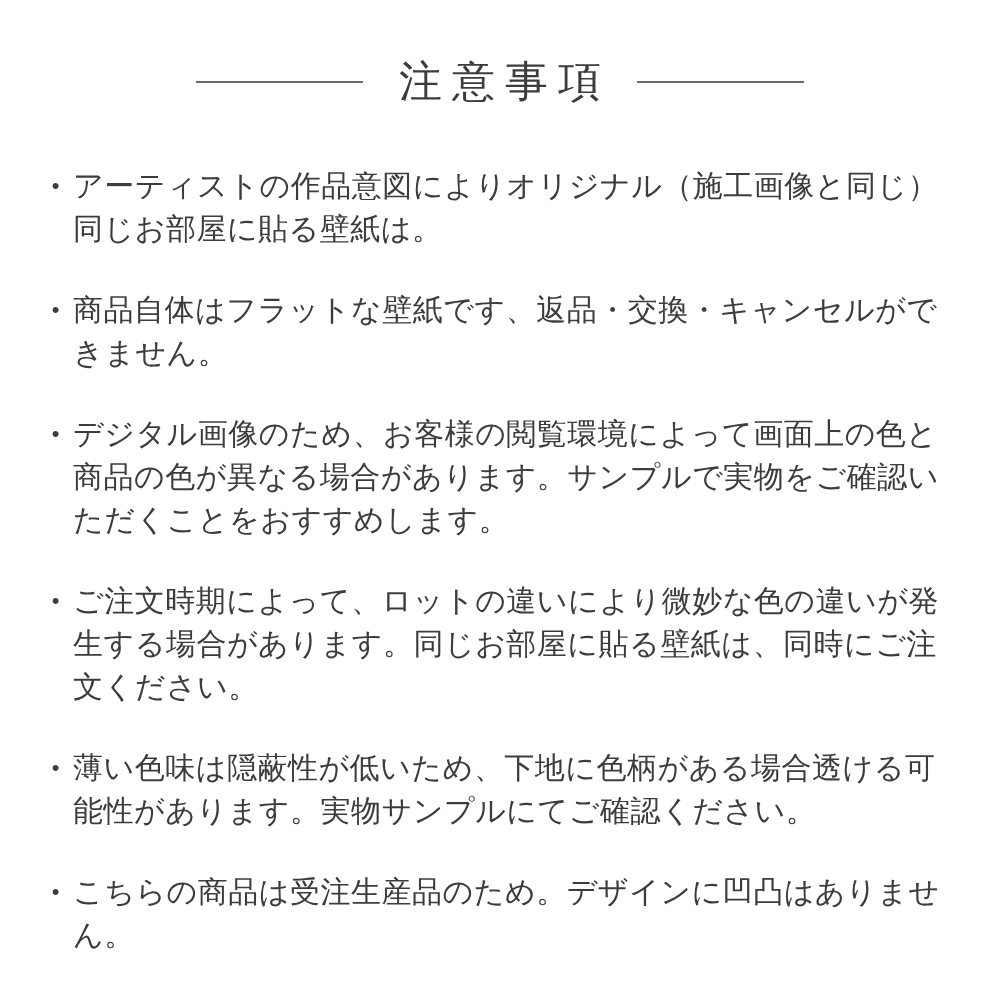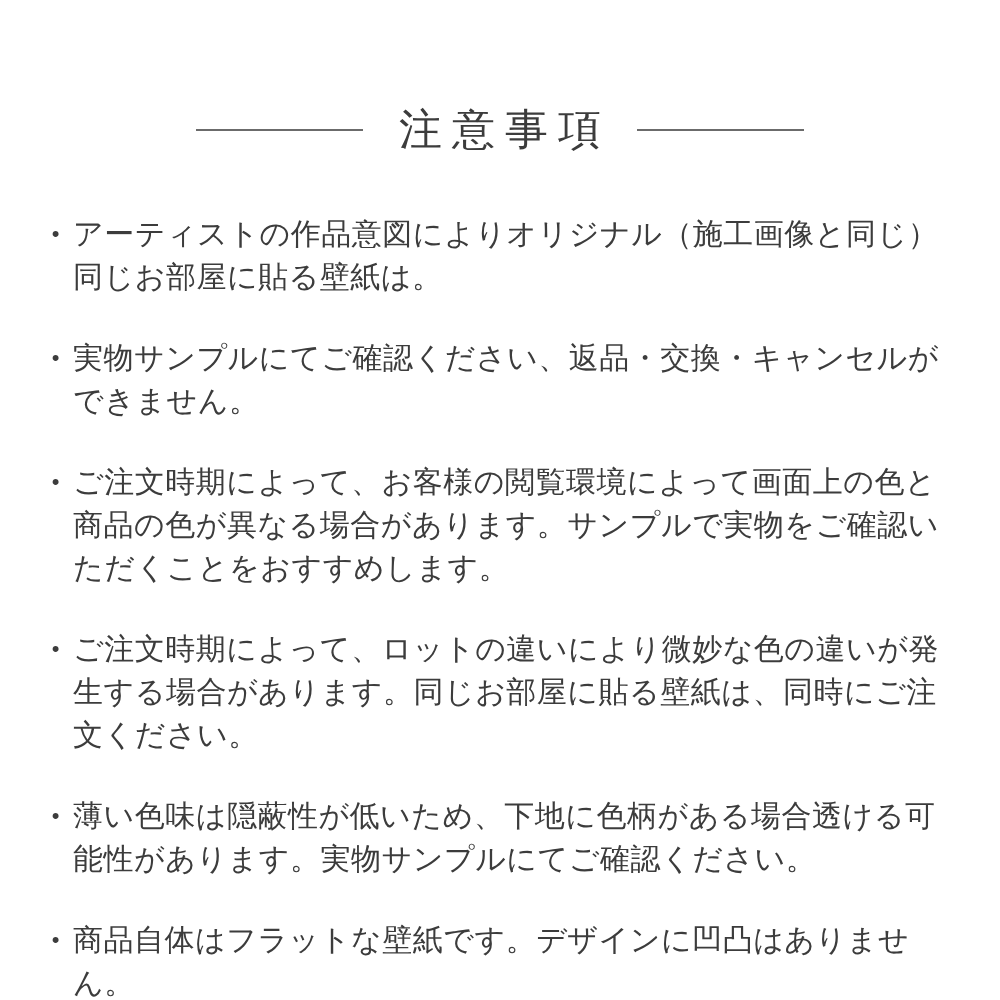--- a/index.html
+++ b/index.html
@@ -19,21 +19,21 @@
     font-family:"Liberation Sans","DejaVu Sans",sans-serif;
     color:var(--text-color);
   }
   .page{
     width:1000px;
     height:1000px;
     box-sizing:border-box;
   }
   
   .title-row{
-    margin-top:108px;
+    margin-top:60px;
     display:flex;
     align-items:center;
     justify-content:center;
     gap:36px;
   }
   .title-rule{
     width:167px;
     height:2px;
     background:var(--rule-color);
     flex:none;
@@ -92,33 +92,33 @@
     <span class="title-rule"></span>
   </header>
 
   <ul class="notice-list">
     <li class="notice-item">
       <span class="bullet">•</span>
       <span class="notice-text">アーティストの作品意図によりオリジナル（施工画像と同じ）同じお部屋に貼る壁紙は。</span>
     </li>
     <li class="notice-item">
       <span class="bullet">•</span>
-      <span class="notice-text">実物サンプルにてご確認ください、返品・交換・キャンセルができません。</span>
+      <span class="notice-text">商品自体はフラットな壁紙です、返品・交換・キャンセルができません。</span>
     </li>
     <li class="notice-item">
       <span class="bullet">•</span>
-      <span class="notice-text">ご注文時期によって、お客様の閲覧環境によって画面上の色と商品の色が異なる場合があります。サンプルで実物をご確認いただくことをおすすめします。</span>
+      <span class="notice-text">デジタル画像のため、お客様の閲覧環境によって画面上の色と商品の色が異なる場合があります。サンプルで実物をご確認いただくことをおすすめします。</span>
     </li>
     <li class="notice-item">
       <span class="bullet">•</span>
       <span class="notice-text">ご注文時期によって、ロットの違いにより微妙な色の違いが発生する場合があります。同じお部屋に貼る壁紙は、同時にご注文ください。</span>
     </li>
     <li class="notice-item">
       <span class="bullet">•</span>
       <span class="notice-text">薄い色味は隠蔽性が低いため、下地に色柄がある場合透ける可能性があります。実物サンプルにてご確認ください。</span>
     </li>
     <li class="notice-item">
       <span class="bullet">•</span>
-      <span class="notice-text">商品自体はフラットな壁紙です。デザインに凹凸はありません。</span>
+      <span class="notice-text">こちらの商品は受注生産品のため。デザインに凹凸はありません。</span>
     </li>
   </ul>
 
 </div>
 
 </body></html>

